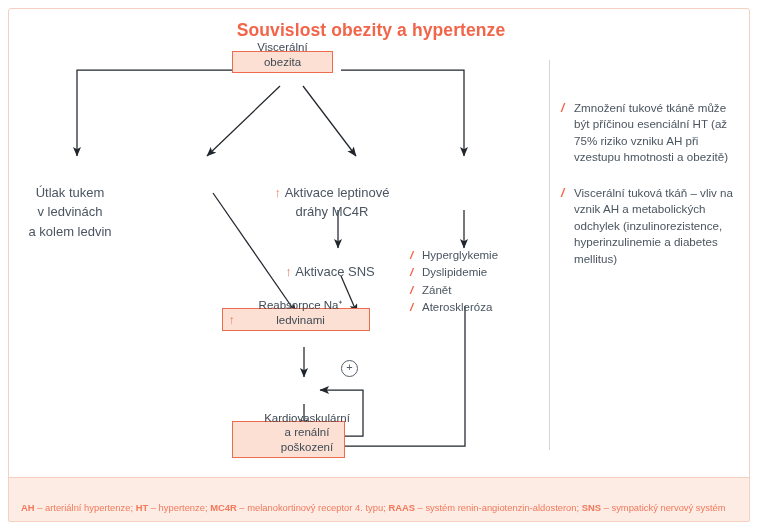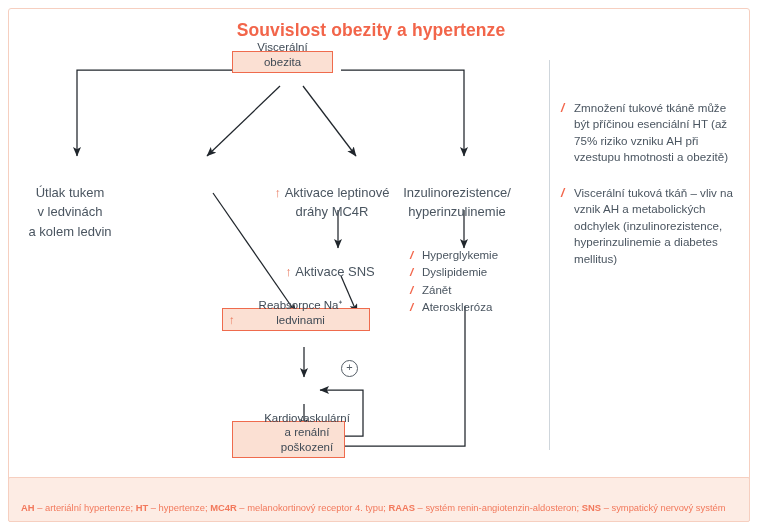--- a/index.html
+++ b/index.html
@@ -208,24 +208,20 @@
 v ledvinách
 a kolem ledvin</span>
   </div>
 
 
   <div class="lbl" style="left:268px;top:163px;width:128px;">
     <span class="up">↑</span>&nbsp;<span>Aktivace leptinové
 dráhy MC4R</span>
   </div>
 
-  <div class="lbl" style="left:396px;top:163px;width:122px;">
-    <span>Inzulinorezistence/
-hyperinzulinemie</span>
-  </div>
 
   <div class="lbl" style="left:272px;top:242px;width:116px;">
     <span class="up">↑</span>&nbsp;<span>Aktivace SNS</span>
   </div>
 
   <div class="diagram-list" style="left:410px;top:247px;width:120px;">
     <div class="row">
       <span class="bt">/</span>
       <span>Hyperglykemie</span>
     </div>

